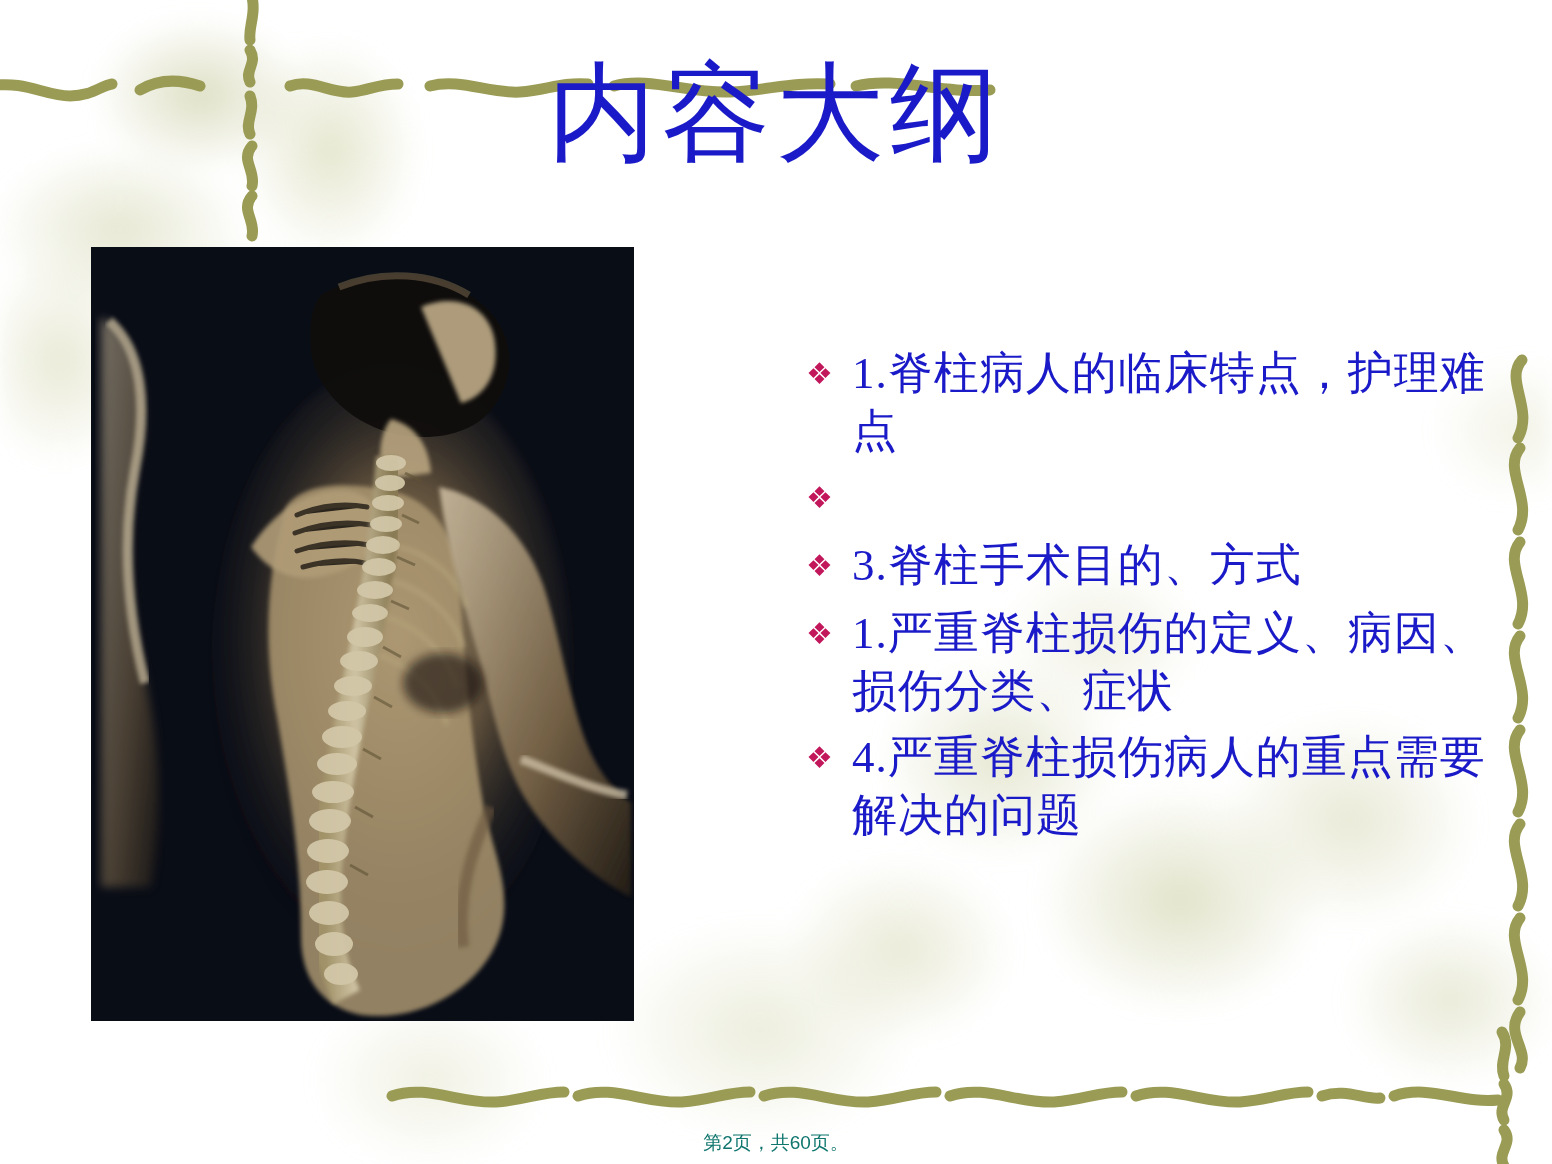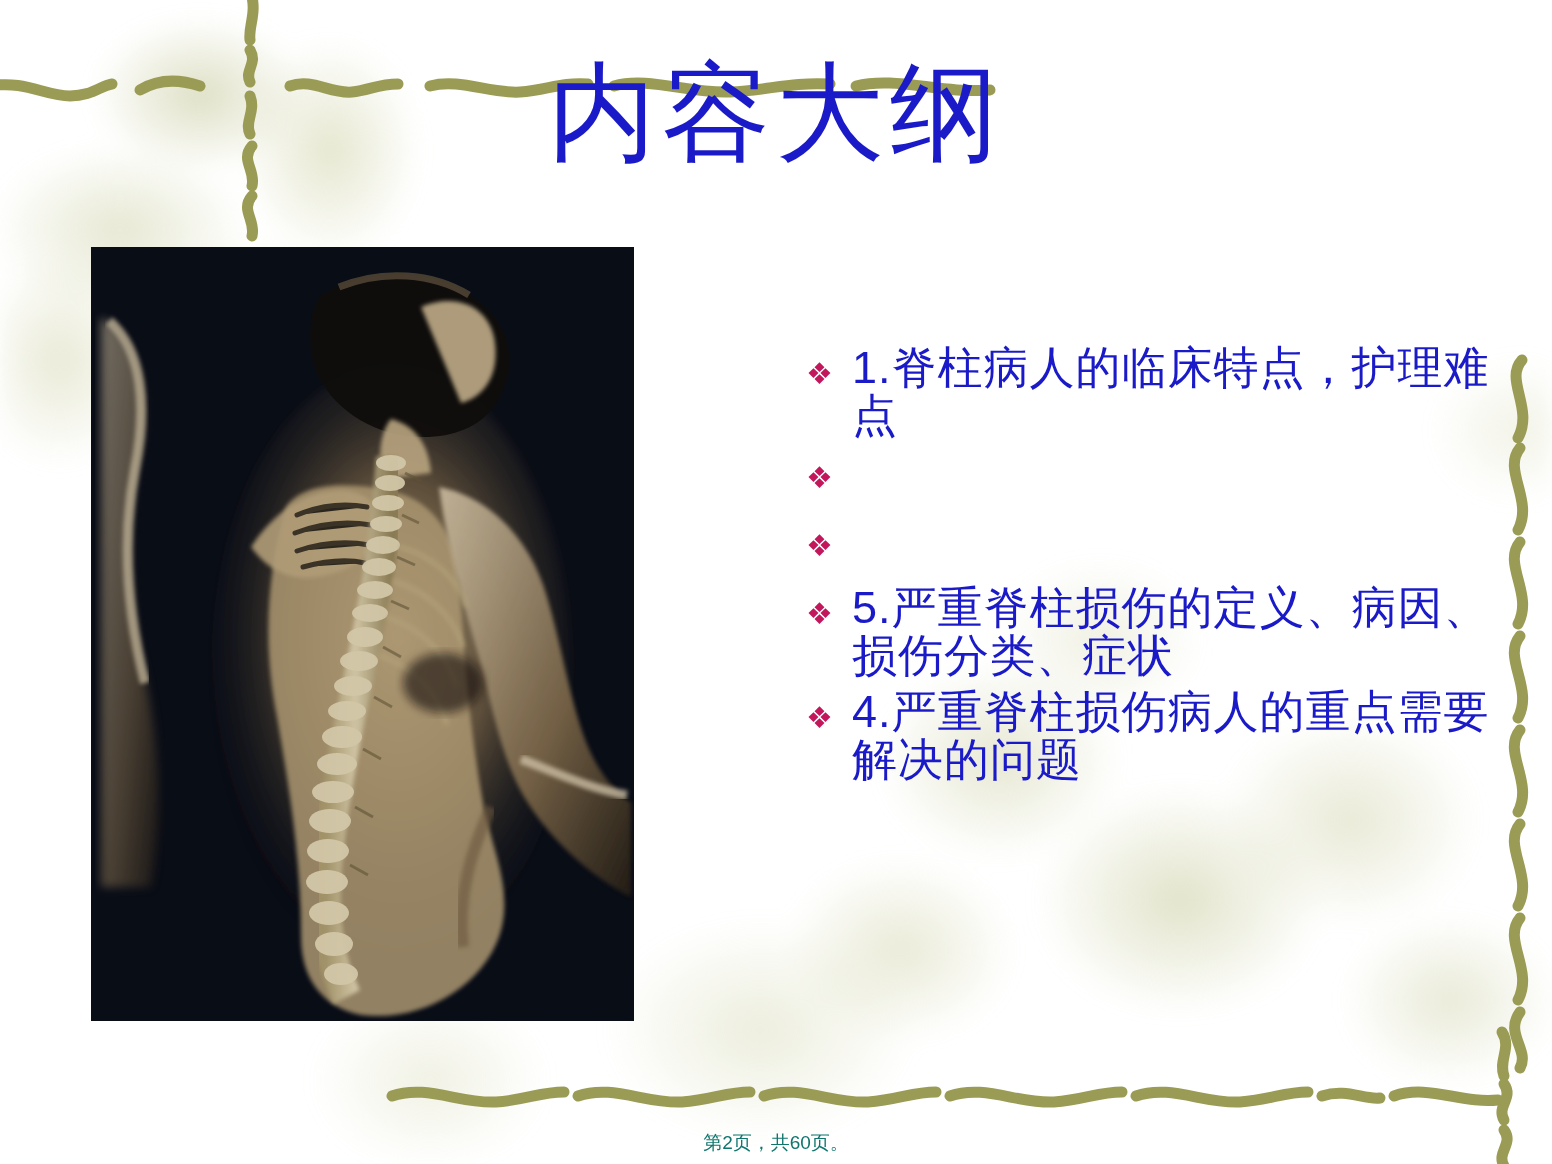--- a/index.html
+++ b/index.html
@@ -112,22 +112,22 @@
     line-height: 60px;
     text-align: left;
     padding-left: 6px;
     box-sizing: border-box;
     font-family: "DejaVu Sans", sans-serif;
   }
   .bullet-text {
     flex: 1 1 auto;
     color: #1a1ac8;
     font-size: 45px;
-    line-height: 48px;
-    font-family: Liberation Sans, sans-serif;
+    line-height: 58px;
+    font-family: Liberation Serif, serif;
     letter-spacing: 1px;
   }
 
   
   .footer {
     position: absolute;
     z-index: 3;
     left: 0;
     right: 0;
     bottom: 8px;
@@ -311,25 +311,26 @@
       <span class="bullet-mark">❖</span>
       <span class="bullet-text">1.脊柱病人的临床特点，护理难点</span>
     </div>
 
     <div class="bullet-row">
       <span class="bullet-mark">❖</span>
     </div>
 
     <div class="bullet-row">
       <span class="bullet-mark">❖</span>
-    </div>
-
-    <div class="bullet-row">
-      <span class="bullet-mark">❖</span>
-      <span class="bullet-text">5.严重脊柱损伤的定义、病因、损伤分类、症状</span>
+      <span class="bullet-text">3.脊柱手术目的、方式</span>
+    </div>
+
+    <div class="bullet-row">
+      <span class="bullet-mark">❖</span>
+      <span class="bullet-text">1.严重脊柱损伤的定义、病因、损伤分类、症状</span>
     </div>
 
     <div class="bullet-row">
       <span class="bullet-mark">❖</span>
       <span class="bullet-text">4.严重脊柱损伤病人的重点需要解决的问题</span>
     </div>
 
   </div>
 
   <div class="footer">第2页，共60页。</div>

